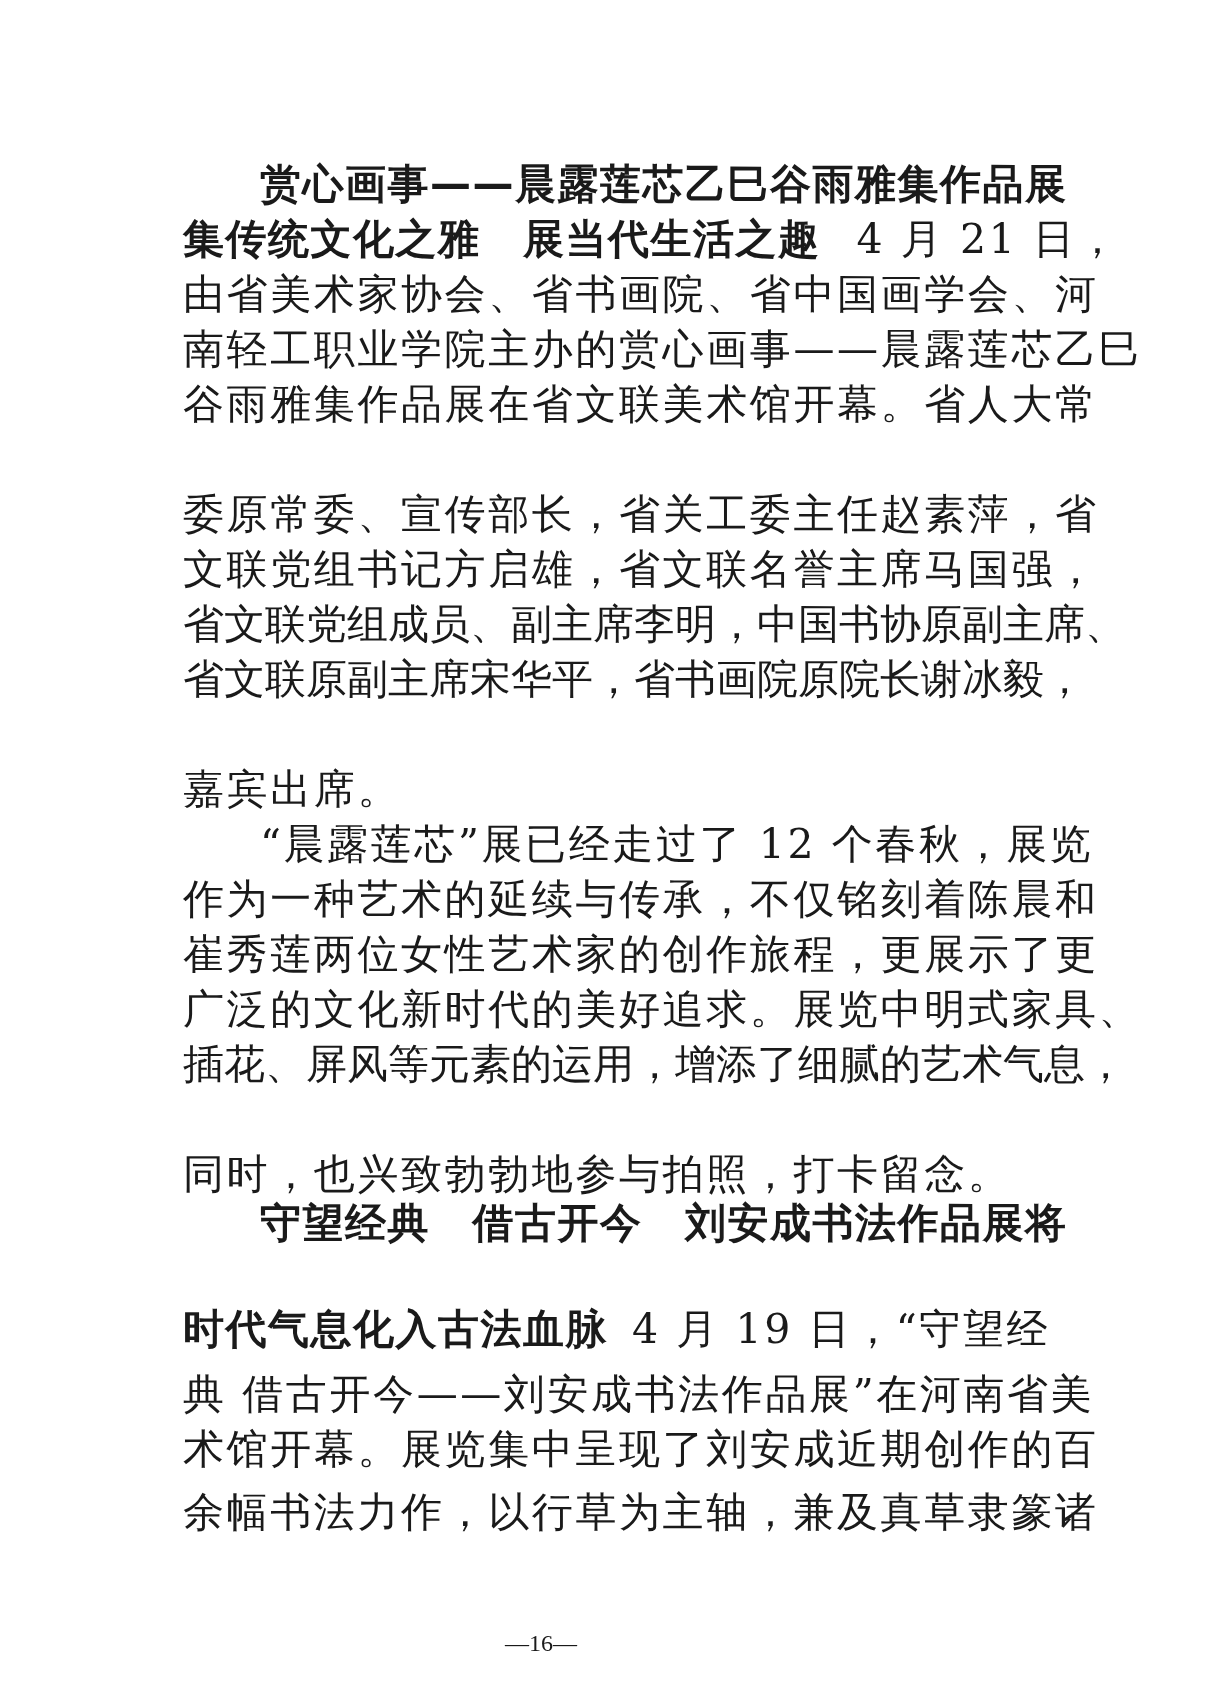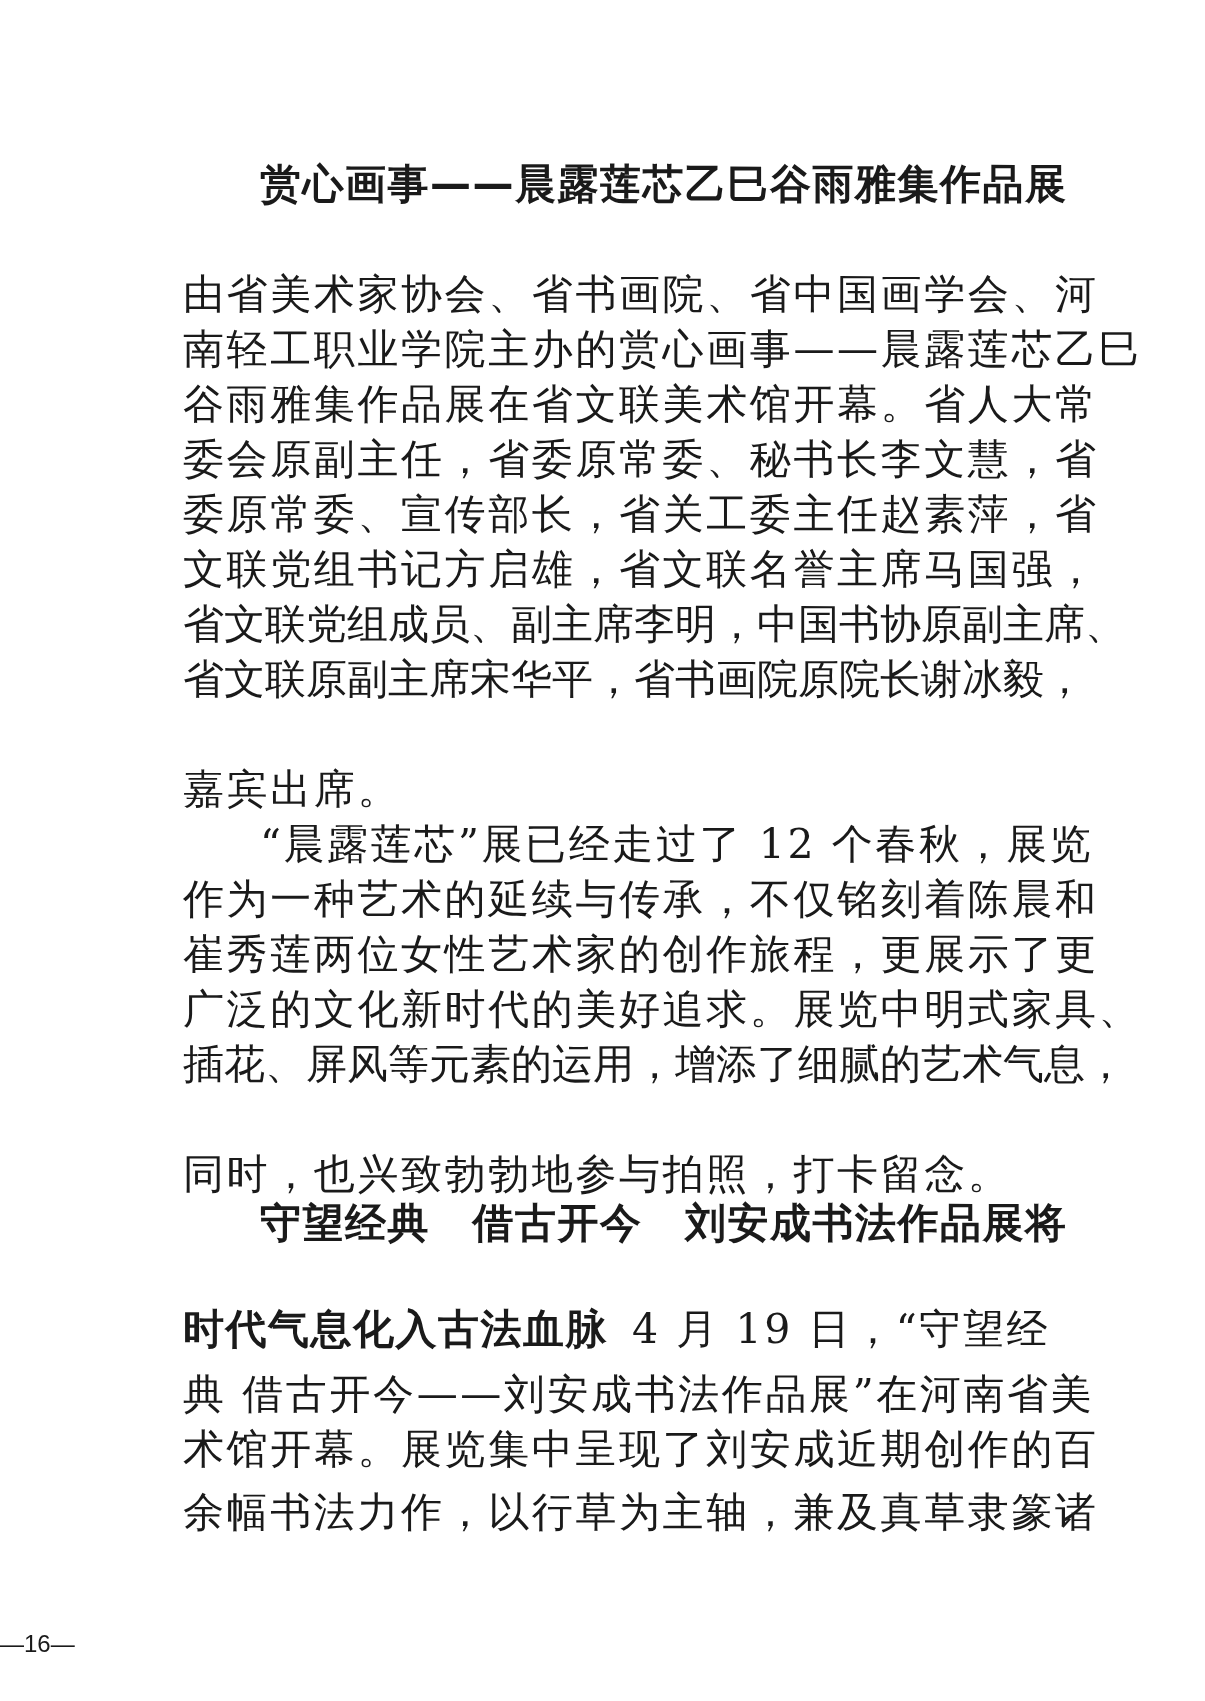--- a/index.html
+++ b/index.html
@@ -4,34 +4,36 @@
   <style>
     html, body { margin: 0; padding: 0; background: #ffffff; }
     body { width: 1205px; height: 1701px; position: relative; overflow: hidden;
       font-family: "DejaVu Serif", "Liberation Serif", serif; color: #1a1a1a; }
     .page { position: absolute; left: 0; top: 0; width: 1205px; height: 1701px; }
     .line { position: absolute; left: 183px; width: 840px; font-size: 41px; line-height: 55px;
       white-space: nowrap; letter-spacing: 2.6px; }
     .bold { font-family: "DejaVu Sans", "Liberation Sans", sans-serif; font-weight: bold; letter-spacing: 1.5px; }
     .indent { left: 260px; }
     .justify { text-align: justify; text-align-last: justify; }
-    .page-number { position: absolute; left: 0; width: 1082px; top: 1630px; 
-      font-size: 24px; font-family: Liberation Sans, sans-serif; }
+    .page-number { position: absolute; left: 0; width: 1082px; top: 1630px; text-align: center;
+      font-size: 24px; font-family: Liberation Serif, serif; }
   </style>
 </head>
 <body>
 
 <div class="page">
 
   <div class="line indent bold justify" style="top:157px; width:763px;">赏心画事——晨露莲芯乙巳谷雨雅集作品展</div>
+  <div class="line" style="top:212px;">
+    <span class="bold">集传统文化之雅　展当代生活之趣</span><span style="display:inline-block;width:36px;"></span><span>4 月 21 日，</span>
+  </div>
 
   <div class="line justify" style="top:267px;">由省美术家协会、省书画院、省中国画学会、河</div>
   <div class="line justify" style="top:322px;">南轻工职业学院主办的赏心画事——晨露莲芯乙巳</div>
   <div class="line justify" style="top:377px;">谷雨雅集作品展在省文联美术馆开幕。省人大常</div>
-  <div class="line justify" style="top:432px;">委会原副主任，省委原常委、秘书长李文慧，省</div>
   <div class="line justify" style="top:487px;">委原常委、宣传部长，省关工委主任赵素萍，省</div>
   <div class="line justify" style="top:542px;">文联党组书记方启雄，省文联名誉主席马国强，</div>
   <div class="line justify" style="top:597px; letter-spacing:0;">省文联党组成员、副主席李明，中国书协原副主席、</div>
   <div class="line justify" style="top:652px; letter-spacing:0;">省文联原副主席宋华平，省书画院原院长谢冰毅，</div>
   <div class="line" style="top:762px;">嘉宾出席。</div>
 
   <div class="line indent justify" style="top:817px; width:763px;">“晨露莲芯”展已经走过了 12 个春秋，展览</div>
   <div class="line justify" style="top:872px;">作为一种艺术的延续与传承，不仅铭刻着陈晨和</div>
   <div class="line justify" style="top:927px;">崔秀莲两位女性艺术家的创作旅程，更展示了更</div>
   <div class="line justify" style="top:1037px; letter-spacing:0;">插花、屏风等元素的运用，增添了细腻的艺术气息，</div>

